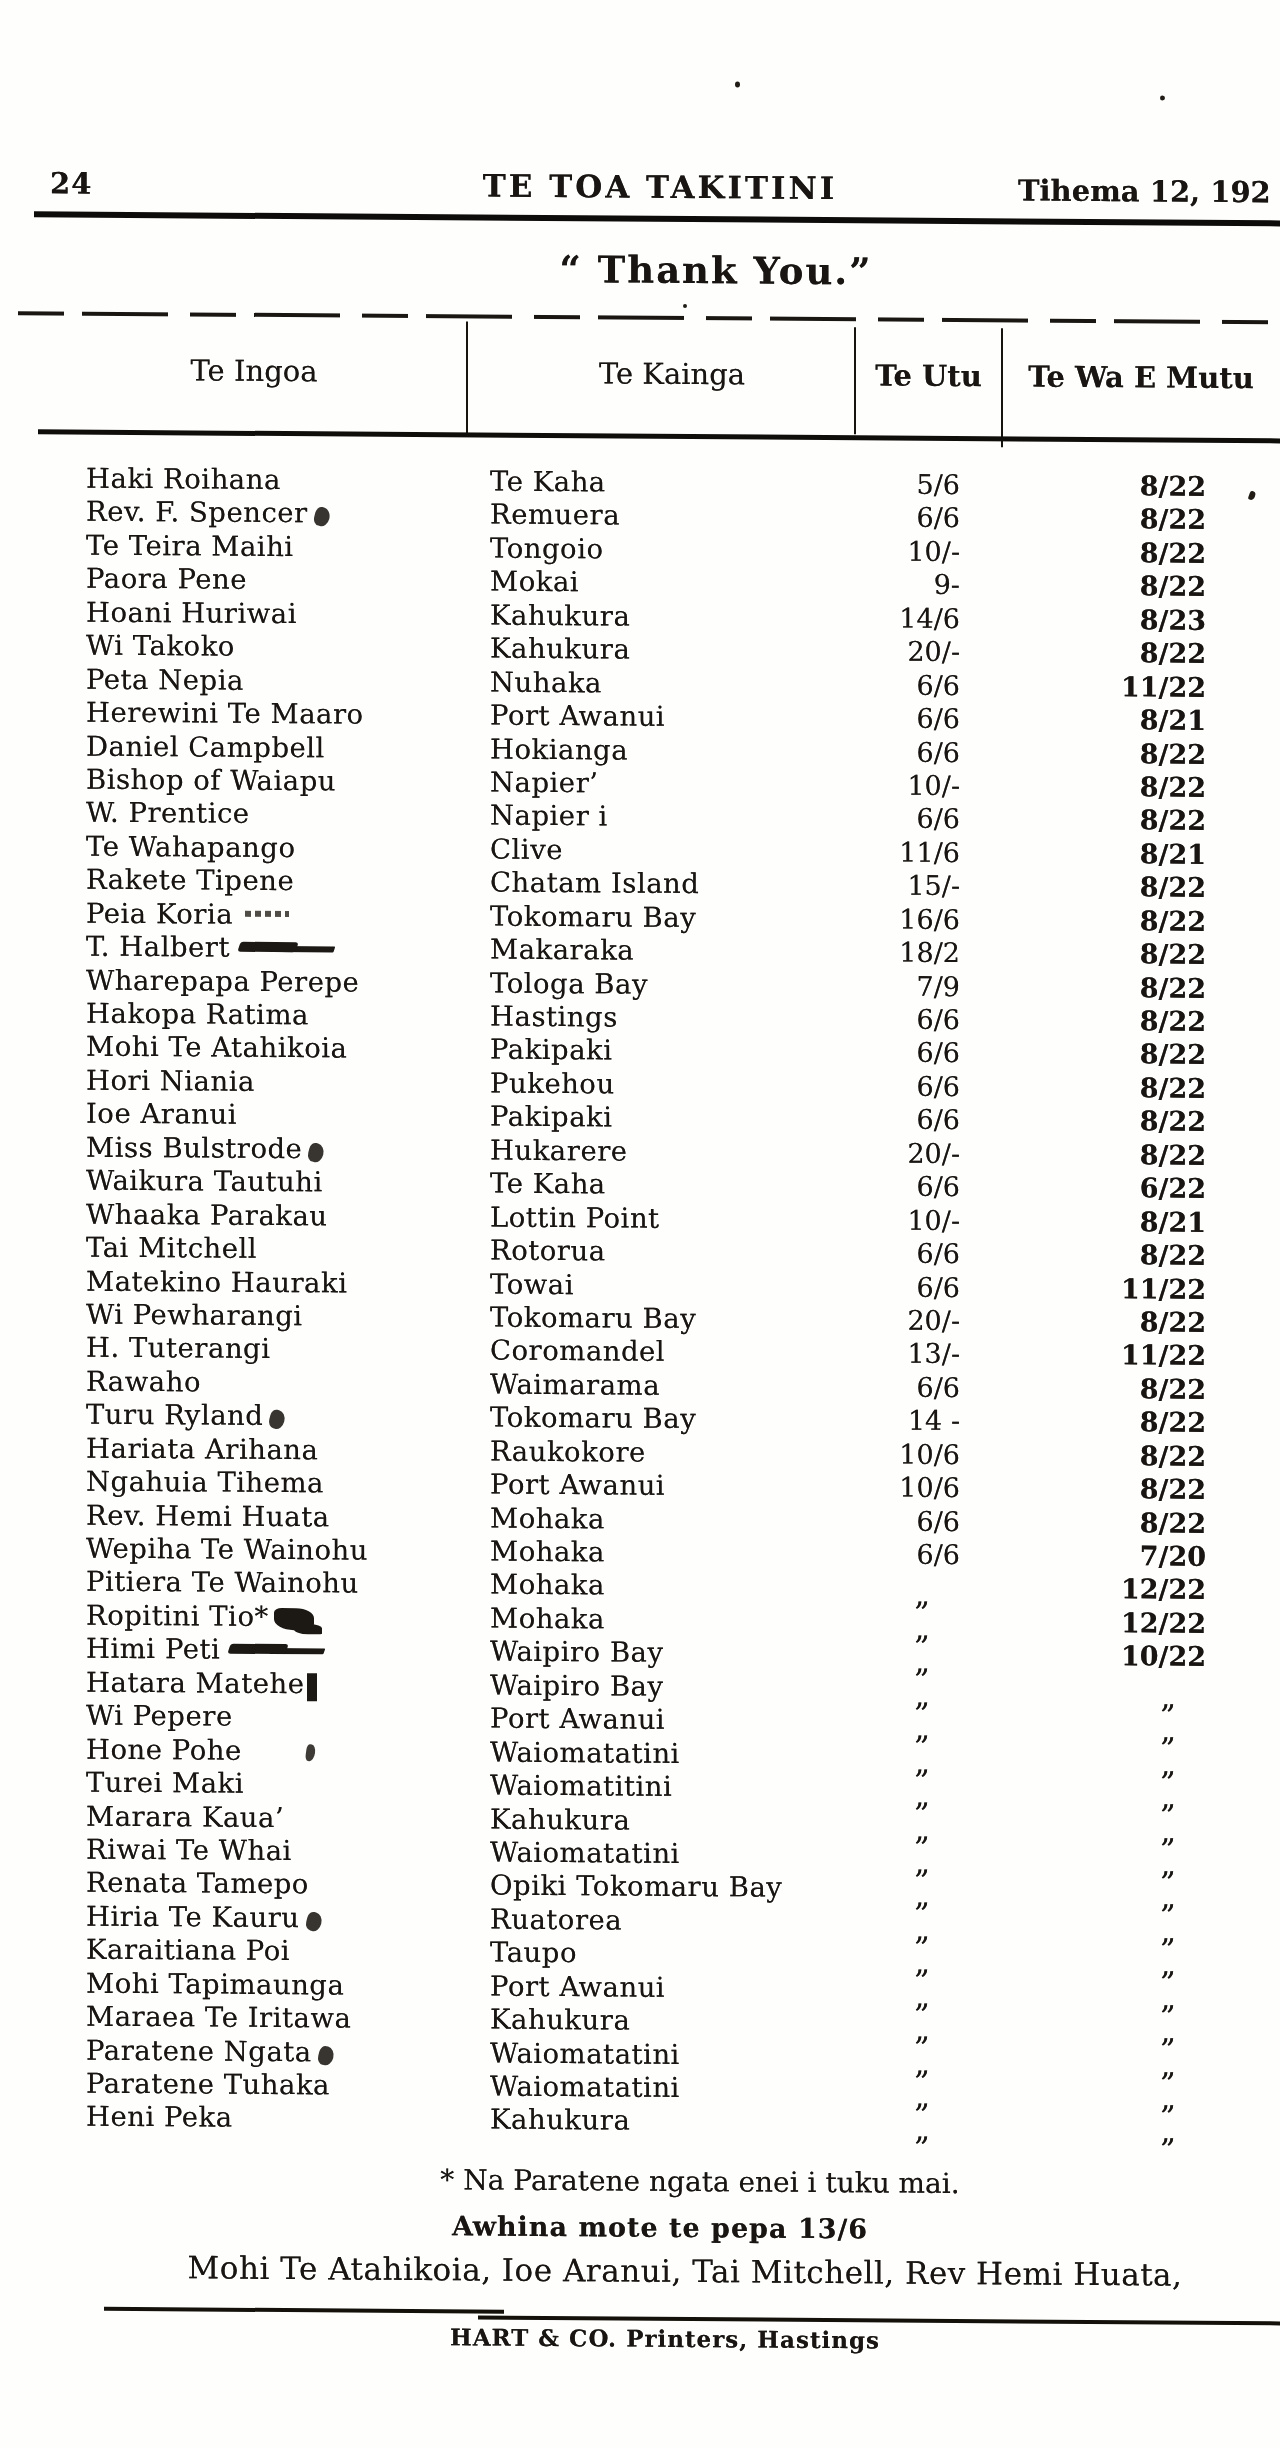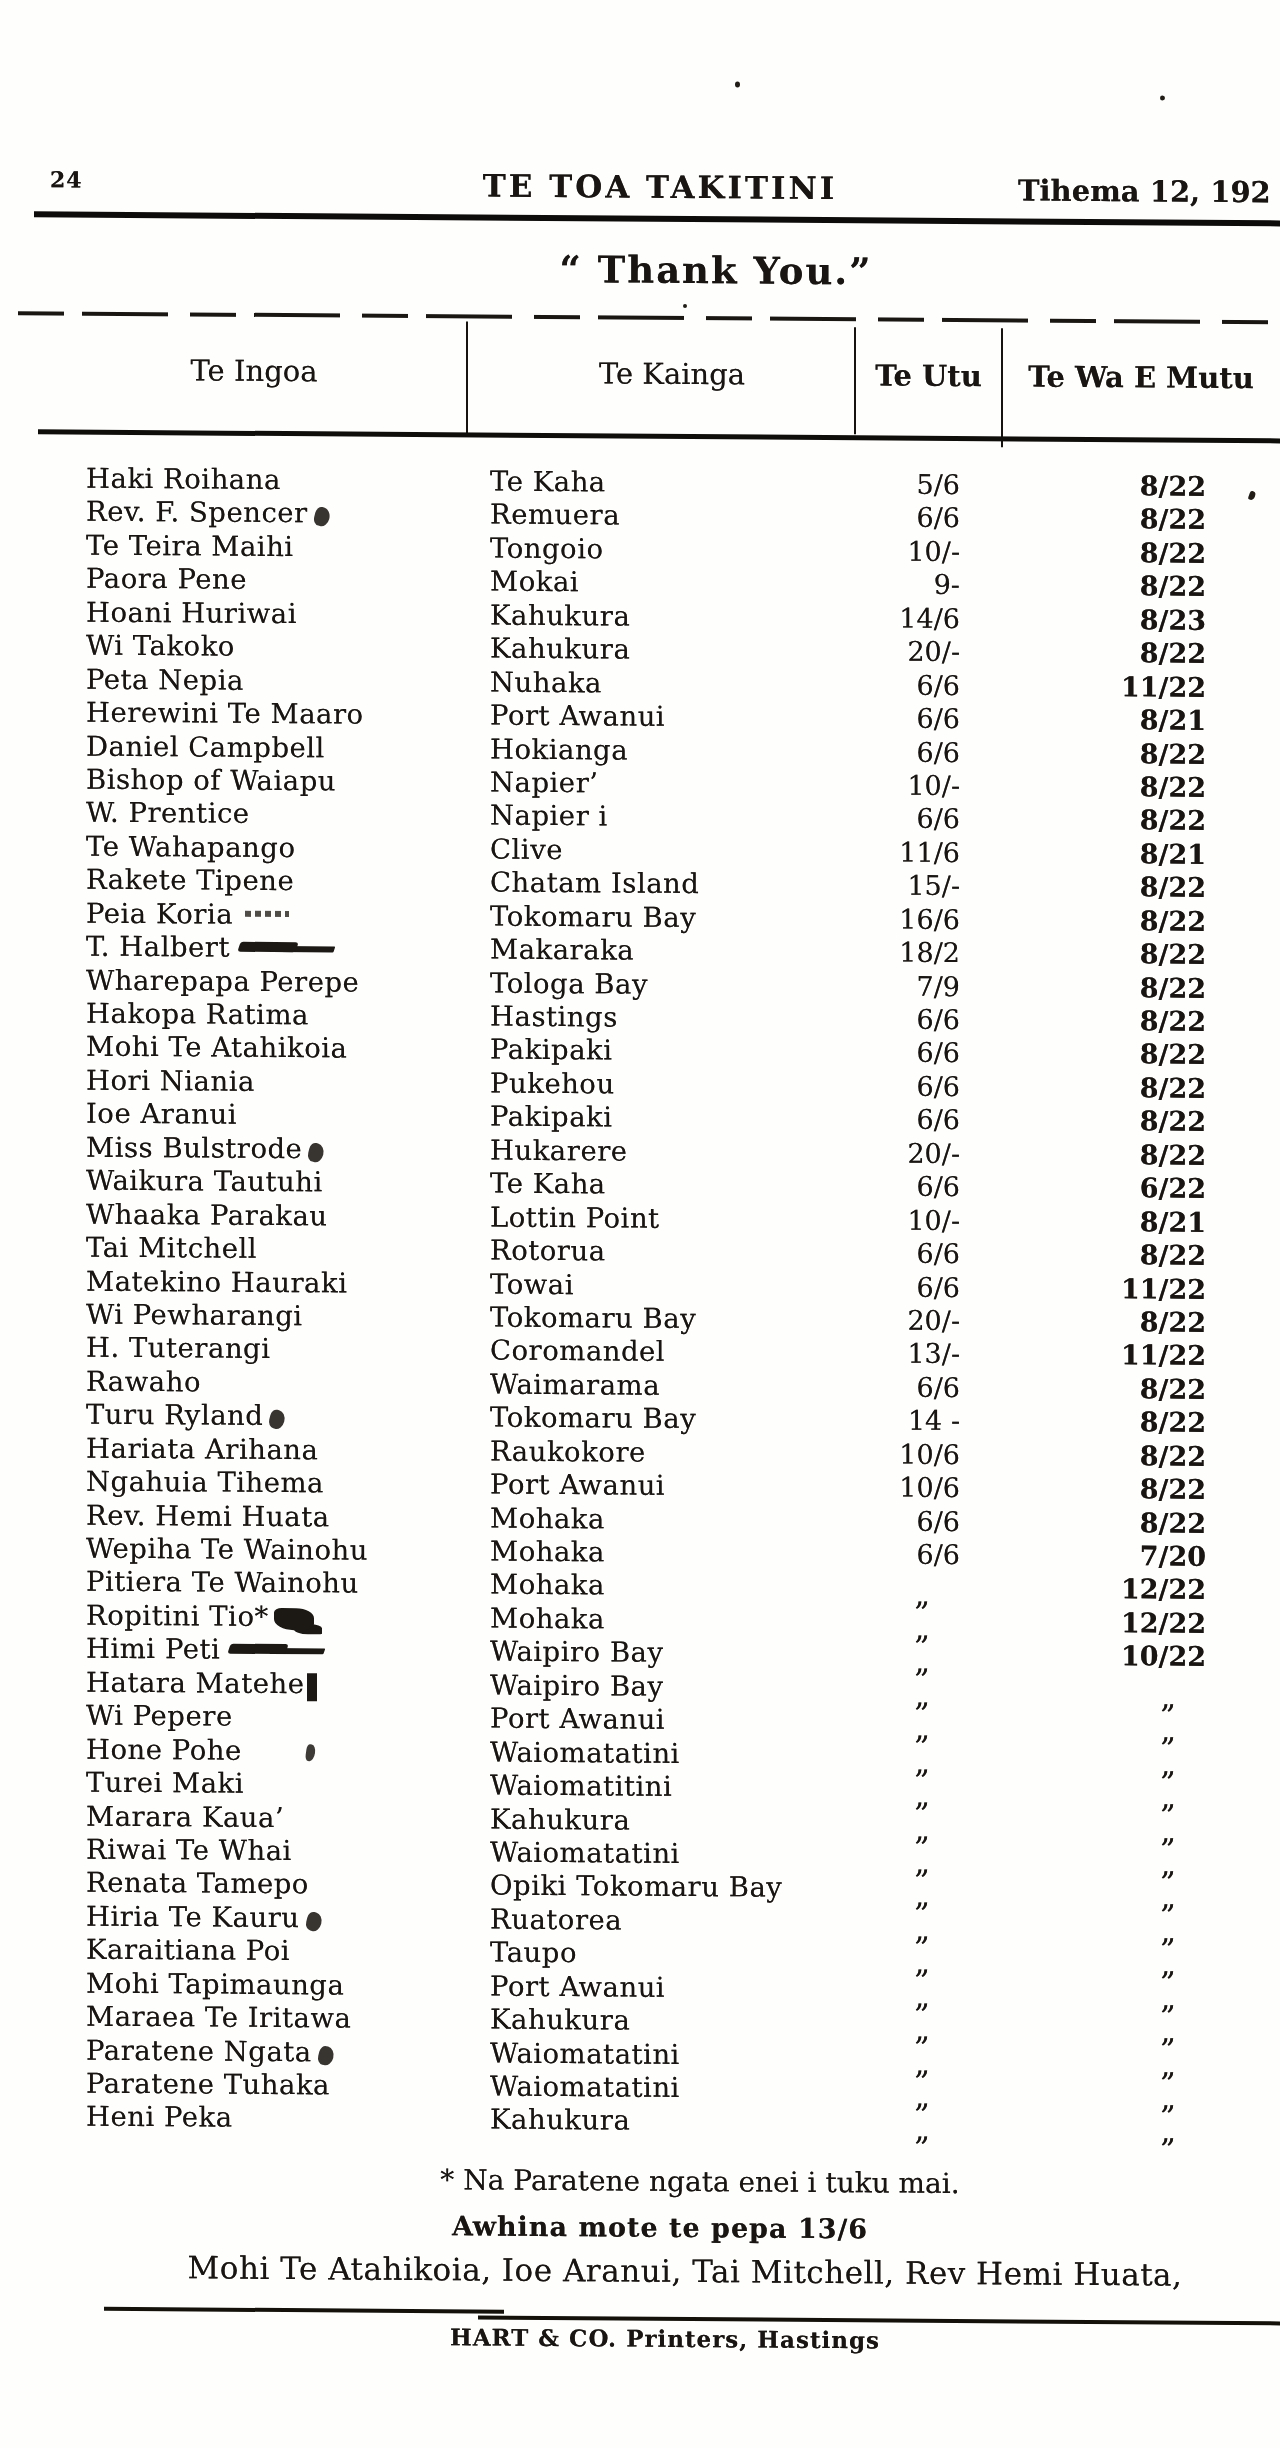--- a/index.html
+++ b/index.html
@@ -13,21 +13,21 @@
     color:#181512;
   }
   .skew{
     position:absolute;inset:0;
     transform:skewY(0.42deg);
     transform-origin:0 0;
   }
   .skew *{text-shadow:0 0 .5px rgba(10,8,5,.65);}
 
   
-  .pageno{position:absolute;left:50px;top:166px;font-size:22px;font-weight:bold;letter-spacing:1px;text-align:center;}
+  .pageno{position:absolute;left:50px;top:166px;font-size:29px;font-weight:bold;letter-spacing:1px;text-align:center;}
   .mast-title{position:absolute;left:400px;top:164px;width:520px;text-align:center;
     font-size:31px;font-weight:bold;letter-spacing:3px;}
   .mast-date{position:absolute;left:1018px;top:166px;width:252px;overflow:hidden;
     white-space:nowrap;font-size:29px;font-weight:bold;}
   .rule-masthead{position:absolute;left:34px;top:211px;width:1246px;height:6px;background:#0e0c0a;}
 
   
   .title{position:absolute;left:76px;top:243px;width:1280px;margin:0;text-align:center;
     font-size:37px;font-weight:bold;letter-spacing:2px;}
 

